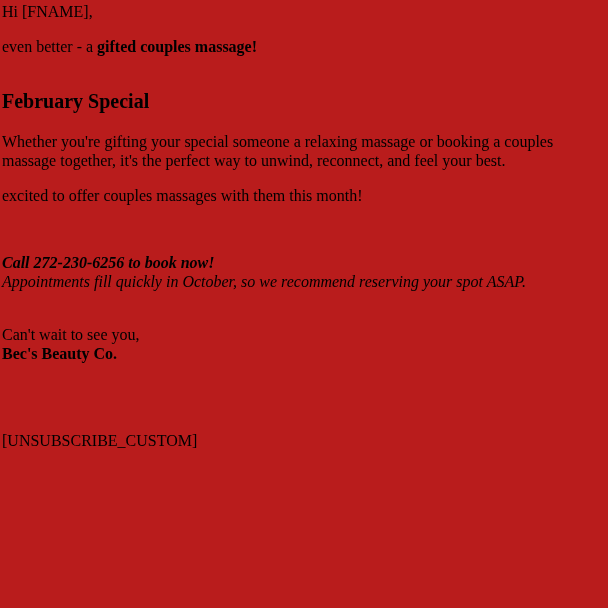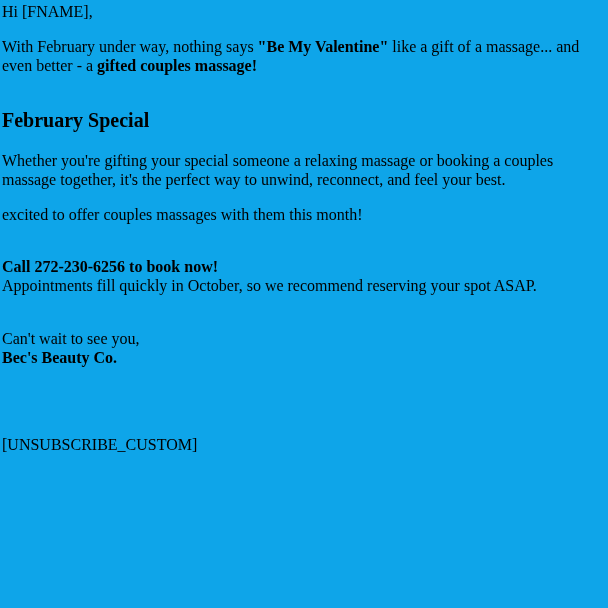--- a/index.html
+++ b/index.html
@@ -7,52 +7,51 @@
     padding: 0;
     background: #ffffff;
   }
   .page {
     position: relative;
     width: 608px;
     height: 608px;
     box-sizing: border-box;
     padding: 2px 6px 0 2px;
     overflow: hidden;
-    background: #0ea5e9;
+    background: #b91c1c;
     color: #000000;
     font-family: "Liberation Serif", "DejaVu Serif", serif;
     font-size: 16px;
   }
   .para { margin: 0; }
   .line { line-height: 19px; white-space: nowrap; }
   .b { font-weight: bold; }
   .i { font-style: italic; }
   .mt16 { margin-top: 16px; }
   .mt18 { margin-top: 18px; }
-  .mt33 { margin-top: 33px; }
+  .mt33 { margin-top: 48px; font-style: italic; }
   .mt34 { margin-top: 34px; }
   .mt68 { margin-top: 68px; }
   .heading {
     margin: 33px 0 12px 0;
     font-size: 20px;
     font-weight: bold;
     line-height: 25px;
   }
 </style>
 </head>
 <body>
 
 <div class="page">
 
   <div class="para">
     <div class="line"><span>Hi [FNAME],</span></div>
   </div>
 
   <div class="para mt16">
-    <div class="line"><span>With February under way, nothing says </span><span class="b">"Be My Valentine"</span><span> like a gift of a massage... and</span></div>
     <div class="line"><span>even better - a </span><span class="b">gifted couples massage!</span></div>
   </div>
 
 
   <div class="heading">February Special</div>
 
   <div class="para mt18">
     <div class="line"><span>Whether you're gifting your special someone a relaxing massage or booking a couples</span></div>
     <div class="line"><span>massage together, it's the perfect way to unwind, reconnect, and feel your best.</span></div>
   </div>

